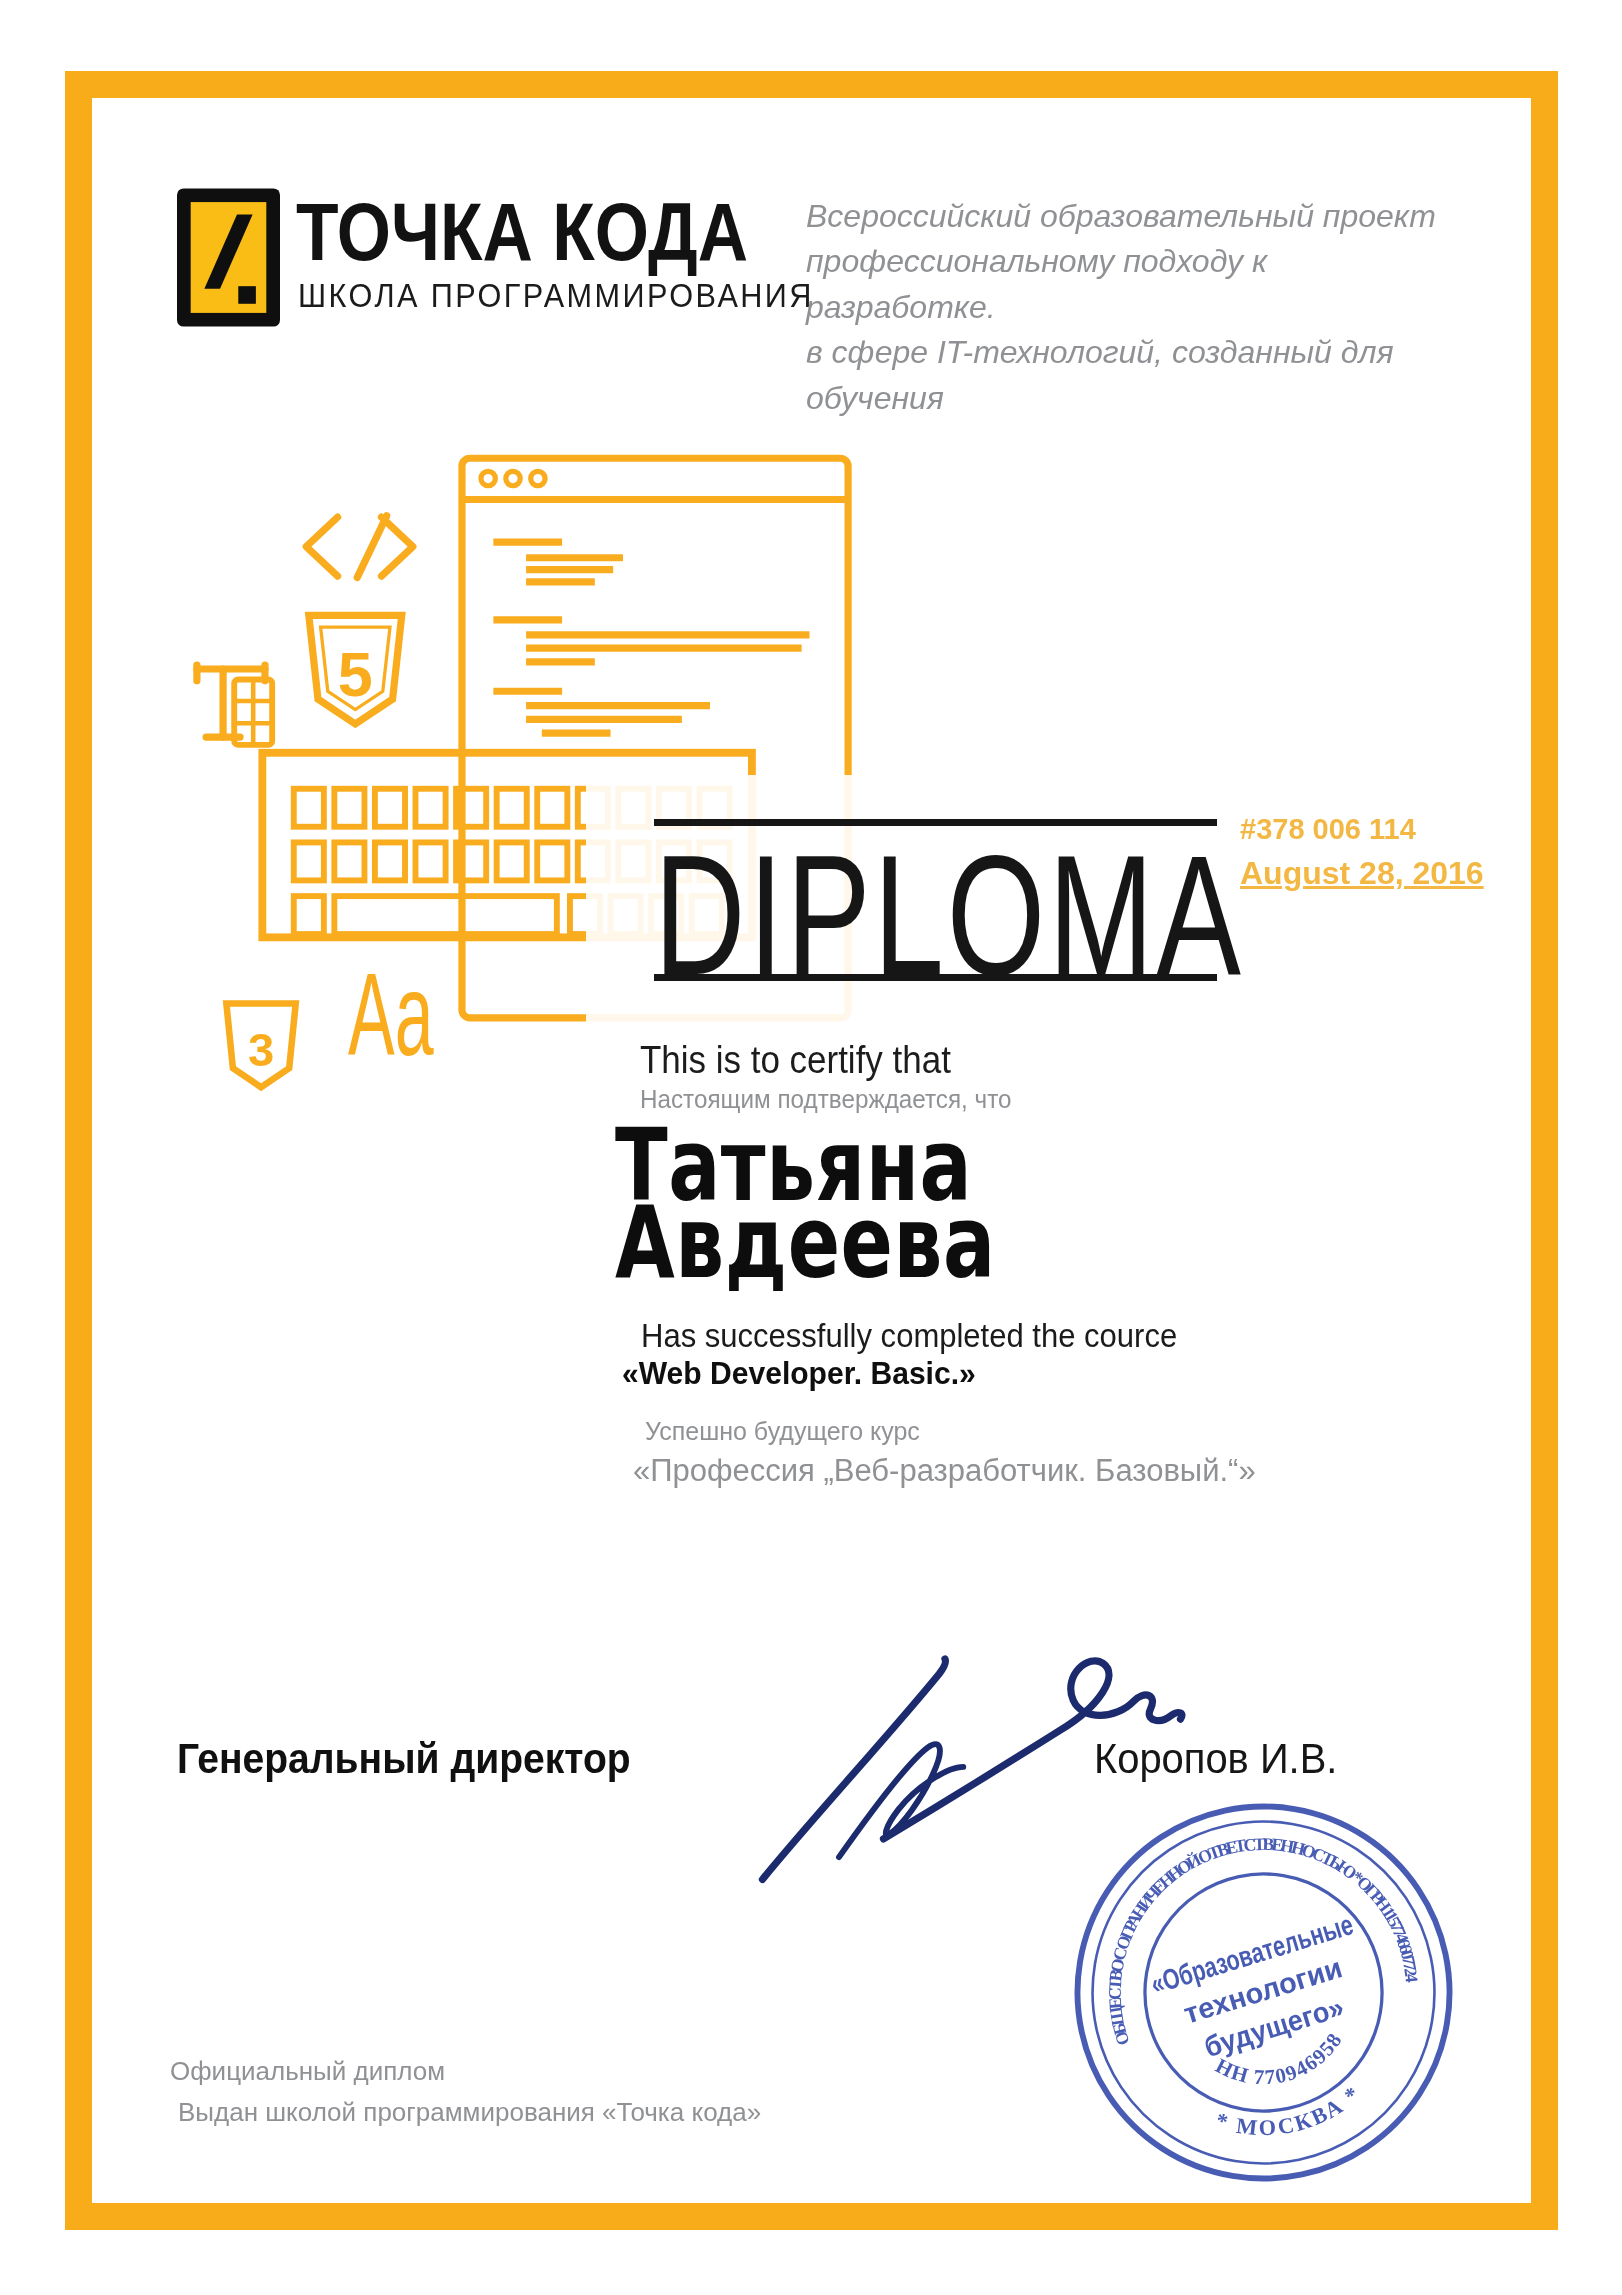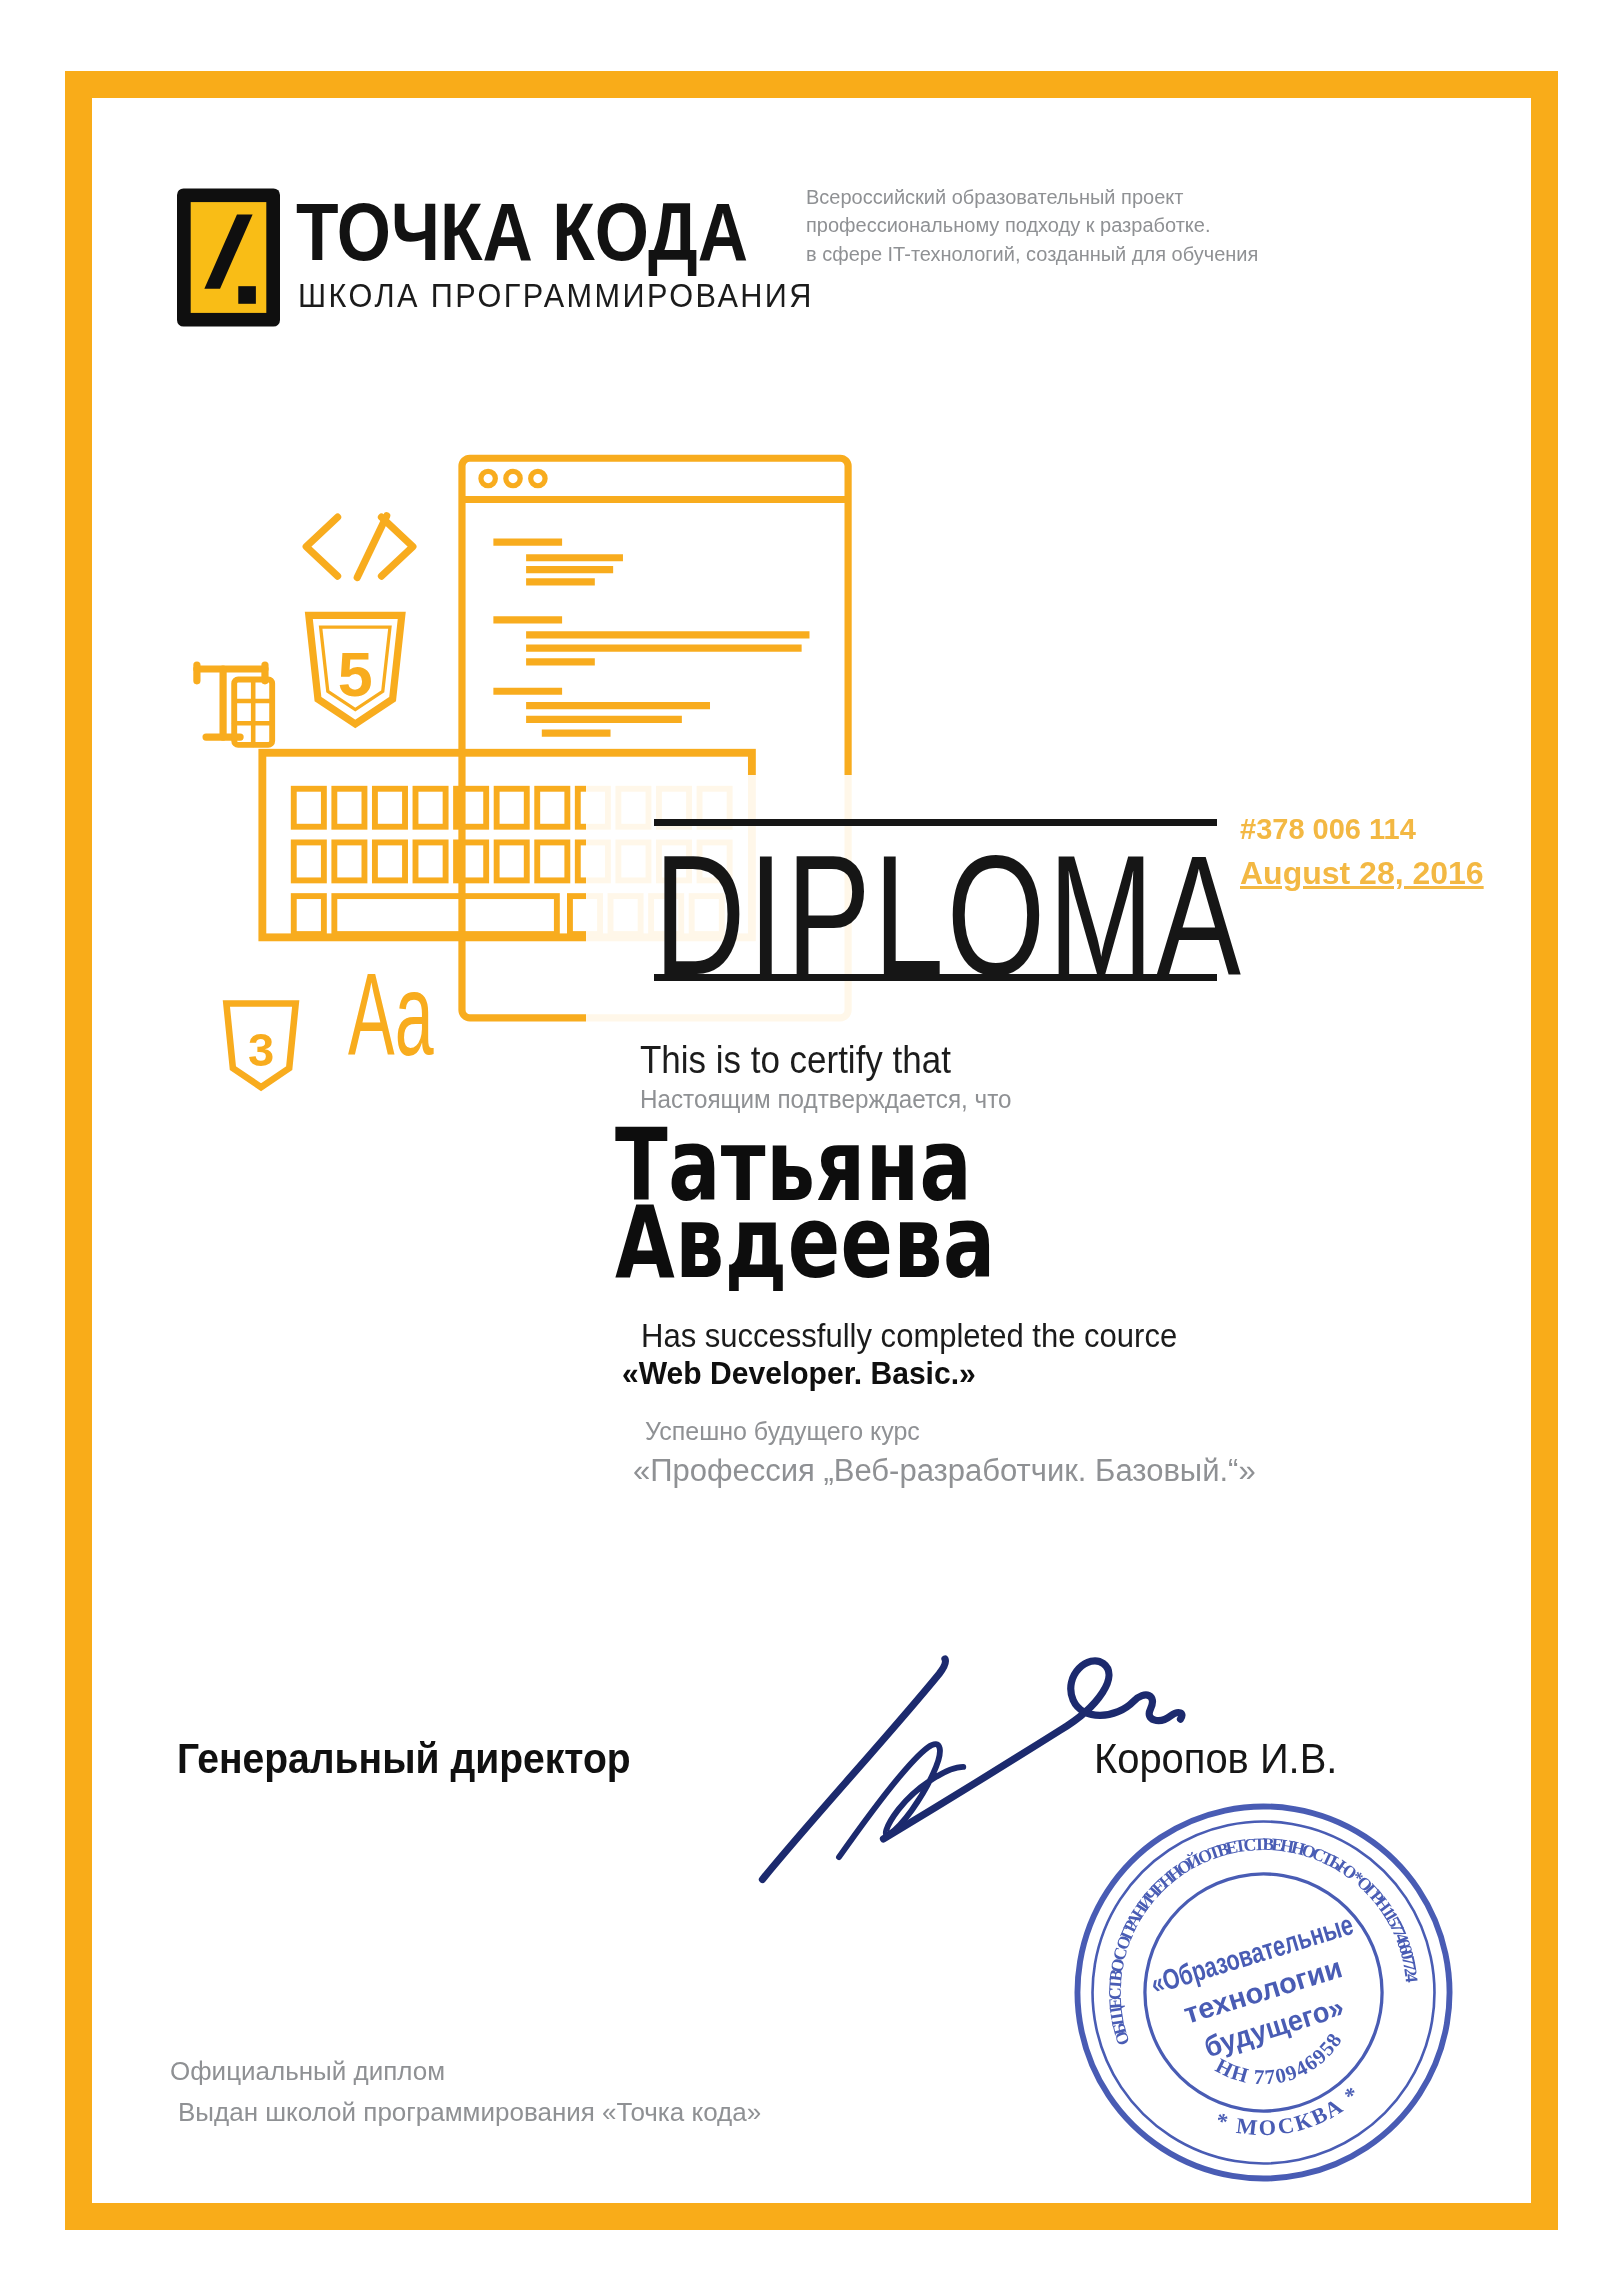--- a/index.html
+++ b/index.html
@@ -27,22 +27,23 @@
   .logo-box{left:177px;top:188px;width:103px;height:139px;}
   .brand-name{
     left:296px;top:189px;font-size:82px;font-weight:bold;line-height:1.05;
     letter-spacing:0px;transform:scaleX(.85);transform-origin:0 0;white-space:nowrap;color:#121212;
   }
   .brand-tagline{
     left:298px;top:277px;font-size:33px;font-weight:500;letter-spacing:2.6px;
     transform:scaleX(.93);transform-origin:0 0;white-space:nowrap;color:#1b1b1b;
   }
   .brand-desc{
-    left:806px;top:183px;width:654px;font-size:20px;line-height:1.42;
+    left:806px;top:194px;width:654px;font-size:32px;line-height:1.42;
     color:var(--gray);
+    font-style:italic;
   }
   
   .illustration{left:164px;top:419px;width:753px;height:733px;}
   .white-band{
     left:586px;top:775px;width:842px;height:255px;
     background:rgba(255,255,255,0.9);
   }
   
   .rule{height:7.2px;background:var(--ink);}
   .rule-top{left:654px;top:819px;width:563px;}

